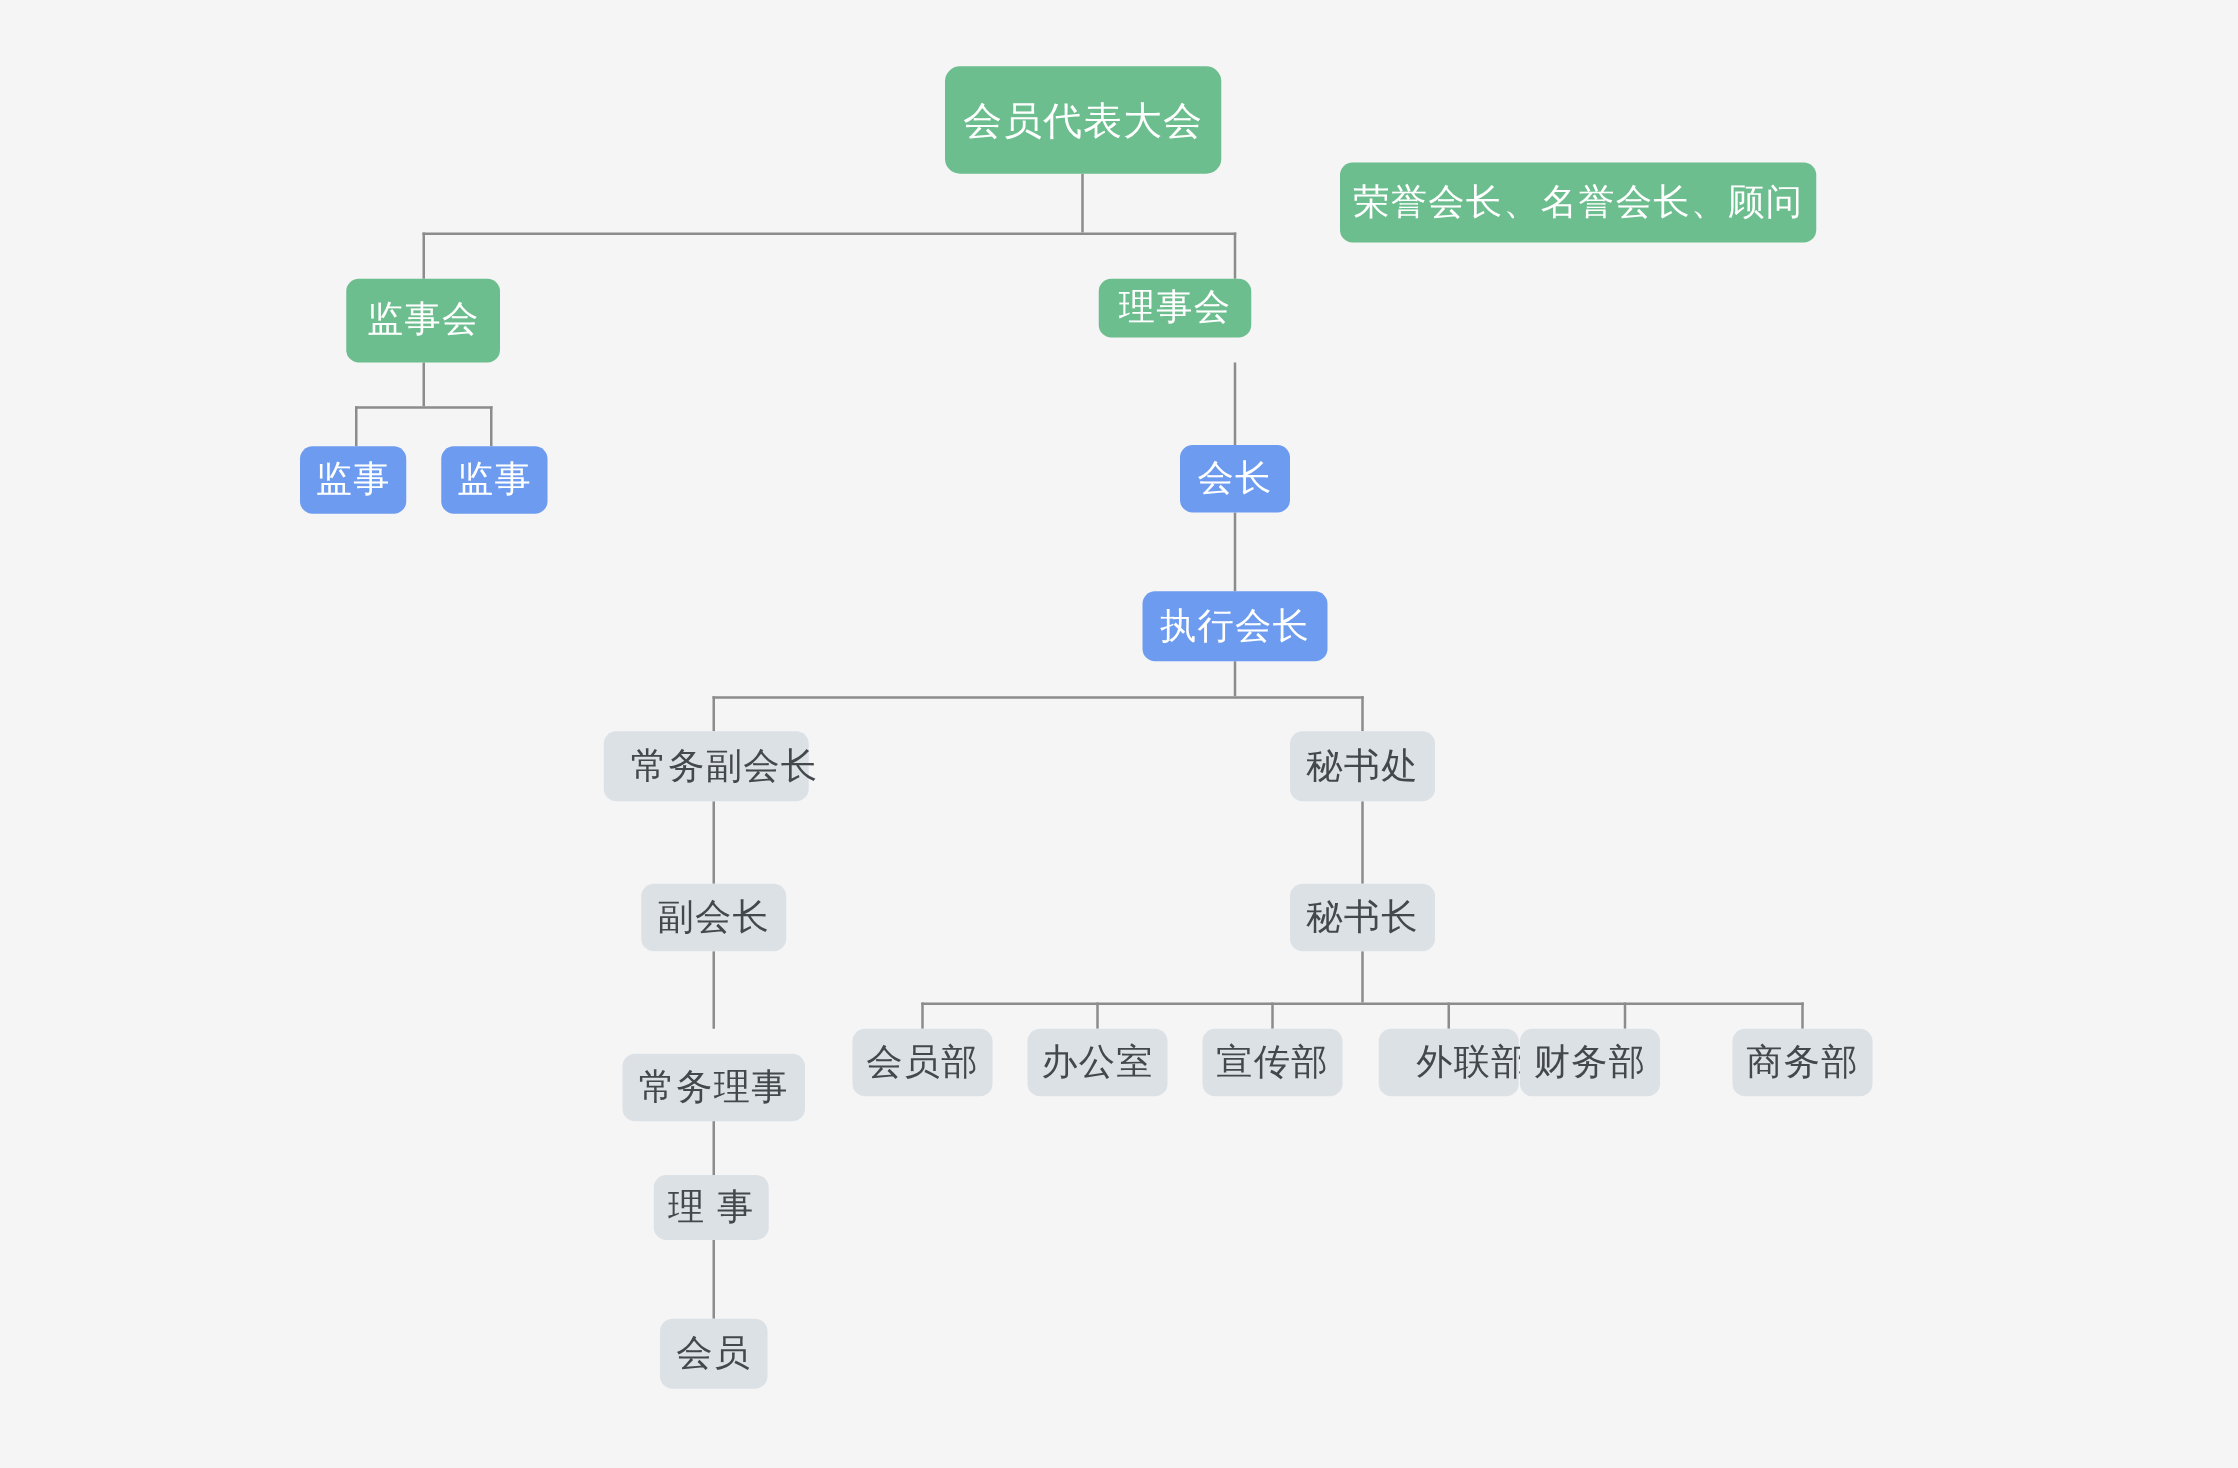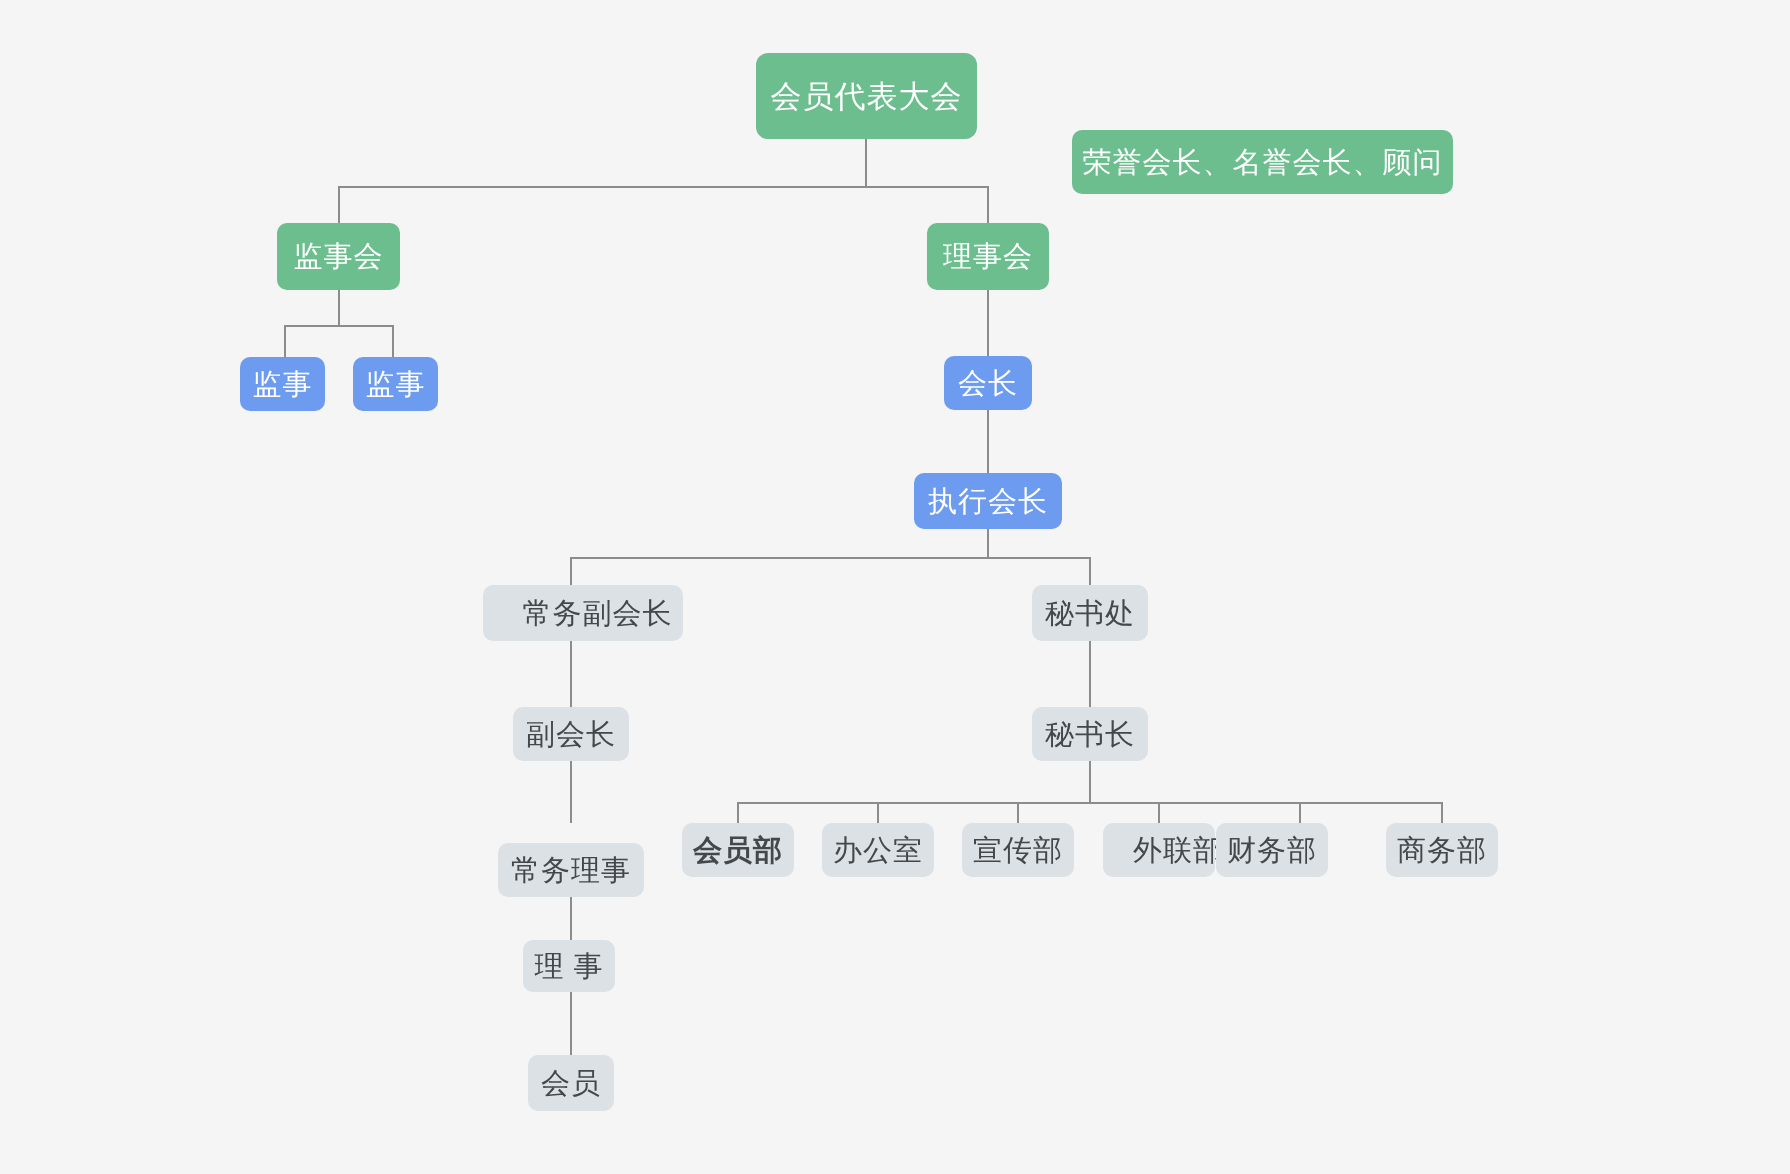--- a/index.html
+++ b/index.html
@@ -80,35 +80,35 @@
   <div class="vline" style="left:1299px; top:802px; height:21px;"></div>
   <div class="vline" style="left:1441px; top:802px; height:21px;"></div>
 
   <div class="vline" style="left:570px; top:877px; height:63px;"></div>
   <div class="vline" style="left:570px; top:992px; height:63px;"></div>
 
   <div class="node green root" style="left:756px; top:53px; width:221px; height:86px;">会员代表大会</div>
   <div class="node green" style="left:1072px; top:130px; width:381px; height:64px;">荣誉会长、名誉会长、顾问</div>
 
   <div class="node green" style="left:277px; top:223px; width:123px; height:67px;">监事会</div>
-  <div class="node green" style="left:927px; top:223px; width:122px; height:67px;">理事会</div>
+  <div class="node green" style="left:879px; top:223px; width:122px; height:47px;">理事会</div>
 
   <div class="node blue" style="left:240px; top:357px; width:85px; height:54px;">监事</div>
   <div class="node blue" style="left:353px; top:357px; width:85px; height:54px;">监事</div>
   <div class="node blue" style="left:944px; top:356px; width:88px; height:54px;">会长</div>
   <div class="node blue" style="left:914px; top:473px; width:148px; height:56px;">执行会长</div>
 
-  <div class="node gray" style="left:483px; top:585px; width:200px; height:56px;padding-left:29px;">常务副会长</div>
+  <div class="node gray" style="left:483px; top:585px; width:164px; height:56px;padding-left:29px;">常务副会长</div>
   <div class="node gray" style="left:1032px; top:585px; width:116px; height:56px;">秘书处</div>
 
   <div class="node gray" style="left:513px; top:707px; width:116px; height:54px;">副会长</div>
   <div class="node gray" style="left:1032px; top:707px; width:116px; height:54px;">秘书长</div>
 
   <div class="node gray" style="left:498px; top:823px; width:146px; height:54px;margin-top:20px;">常务理事</div>
-  <div class="node gray" style="left:682px; top:823px; width:112px; height:54px;font-weight:bold;">会员部</div>
+  <div class="node gray" style="left:682px; top:823px; width:112px; height:54px;">会员部</div>
   <div class="node gray" style="left:822px; top:823px; width:112px; height:54px;">办公室</div>
   <div class="node gray" style="left:962px; top:823px; width:112px; height:54px;">宣传部</div>
   <div class="node gray" style="left:1103px; top:823px; width:112px; height:54px;padding-left:38px;">外联部</div>
   <div class="node gray" style="left:1216px; top:823px; width:112px; height:54px;">财务部</div>
   <div class="node gray" style="left:1386px; top:823px; width:112px; height:54px;">商务部</div>
 
   <div class="node gray" style="left:523px; top:940px; width:92px; height:52px;">理 事</div>
   <div class="node gray" style="left:528px; top:1055px; width:86px; height:56px;">会员</div>
 
 </div>

